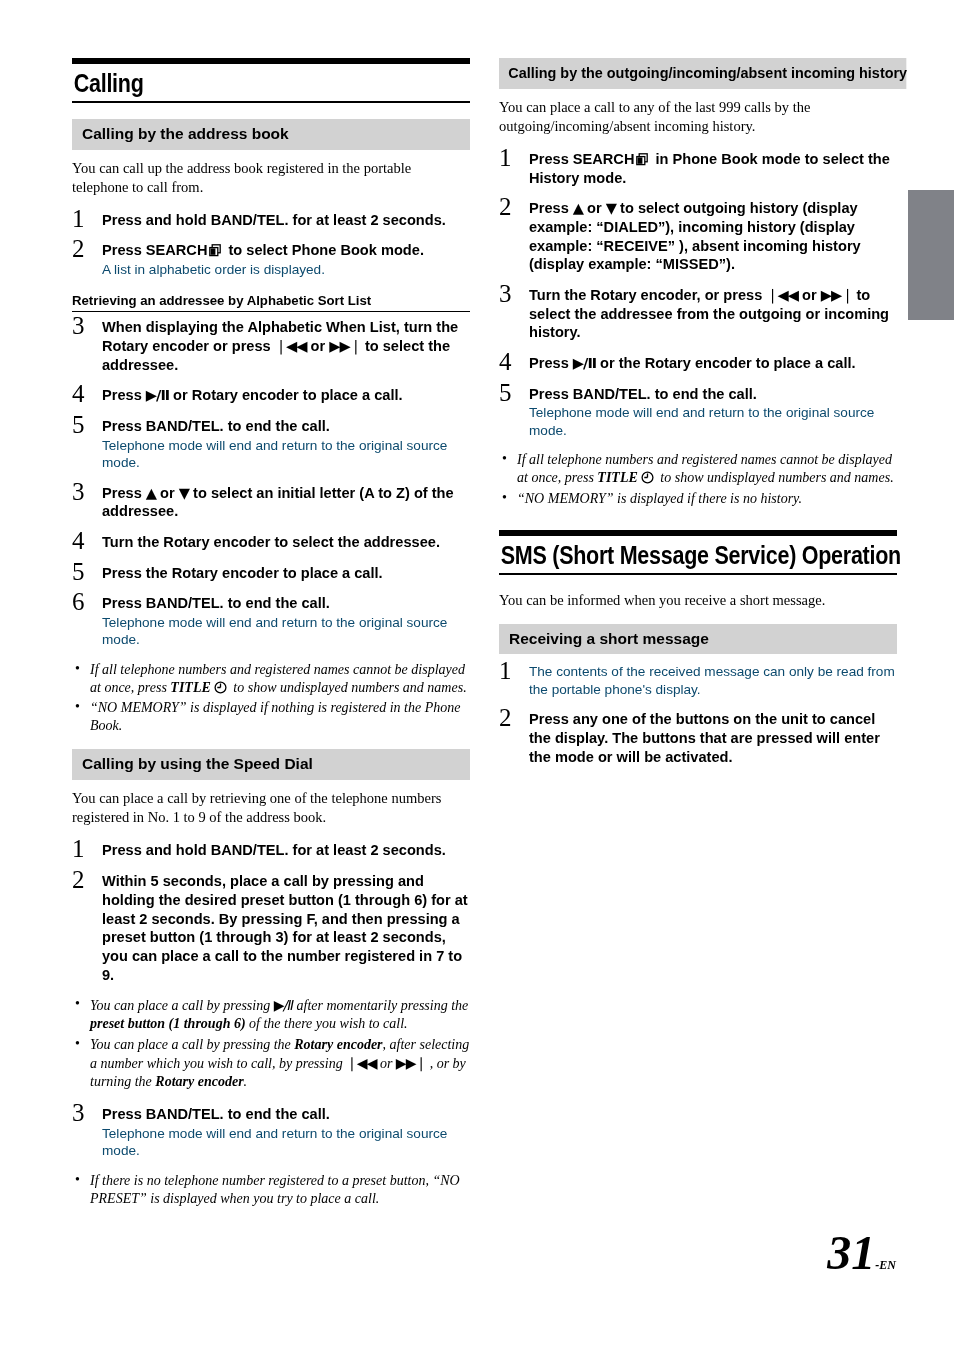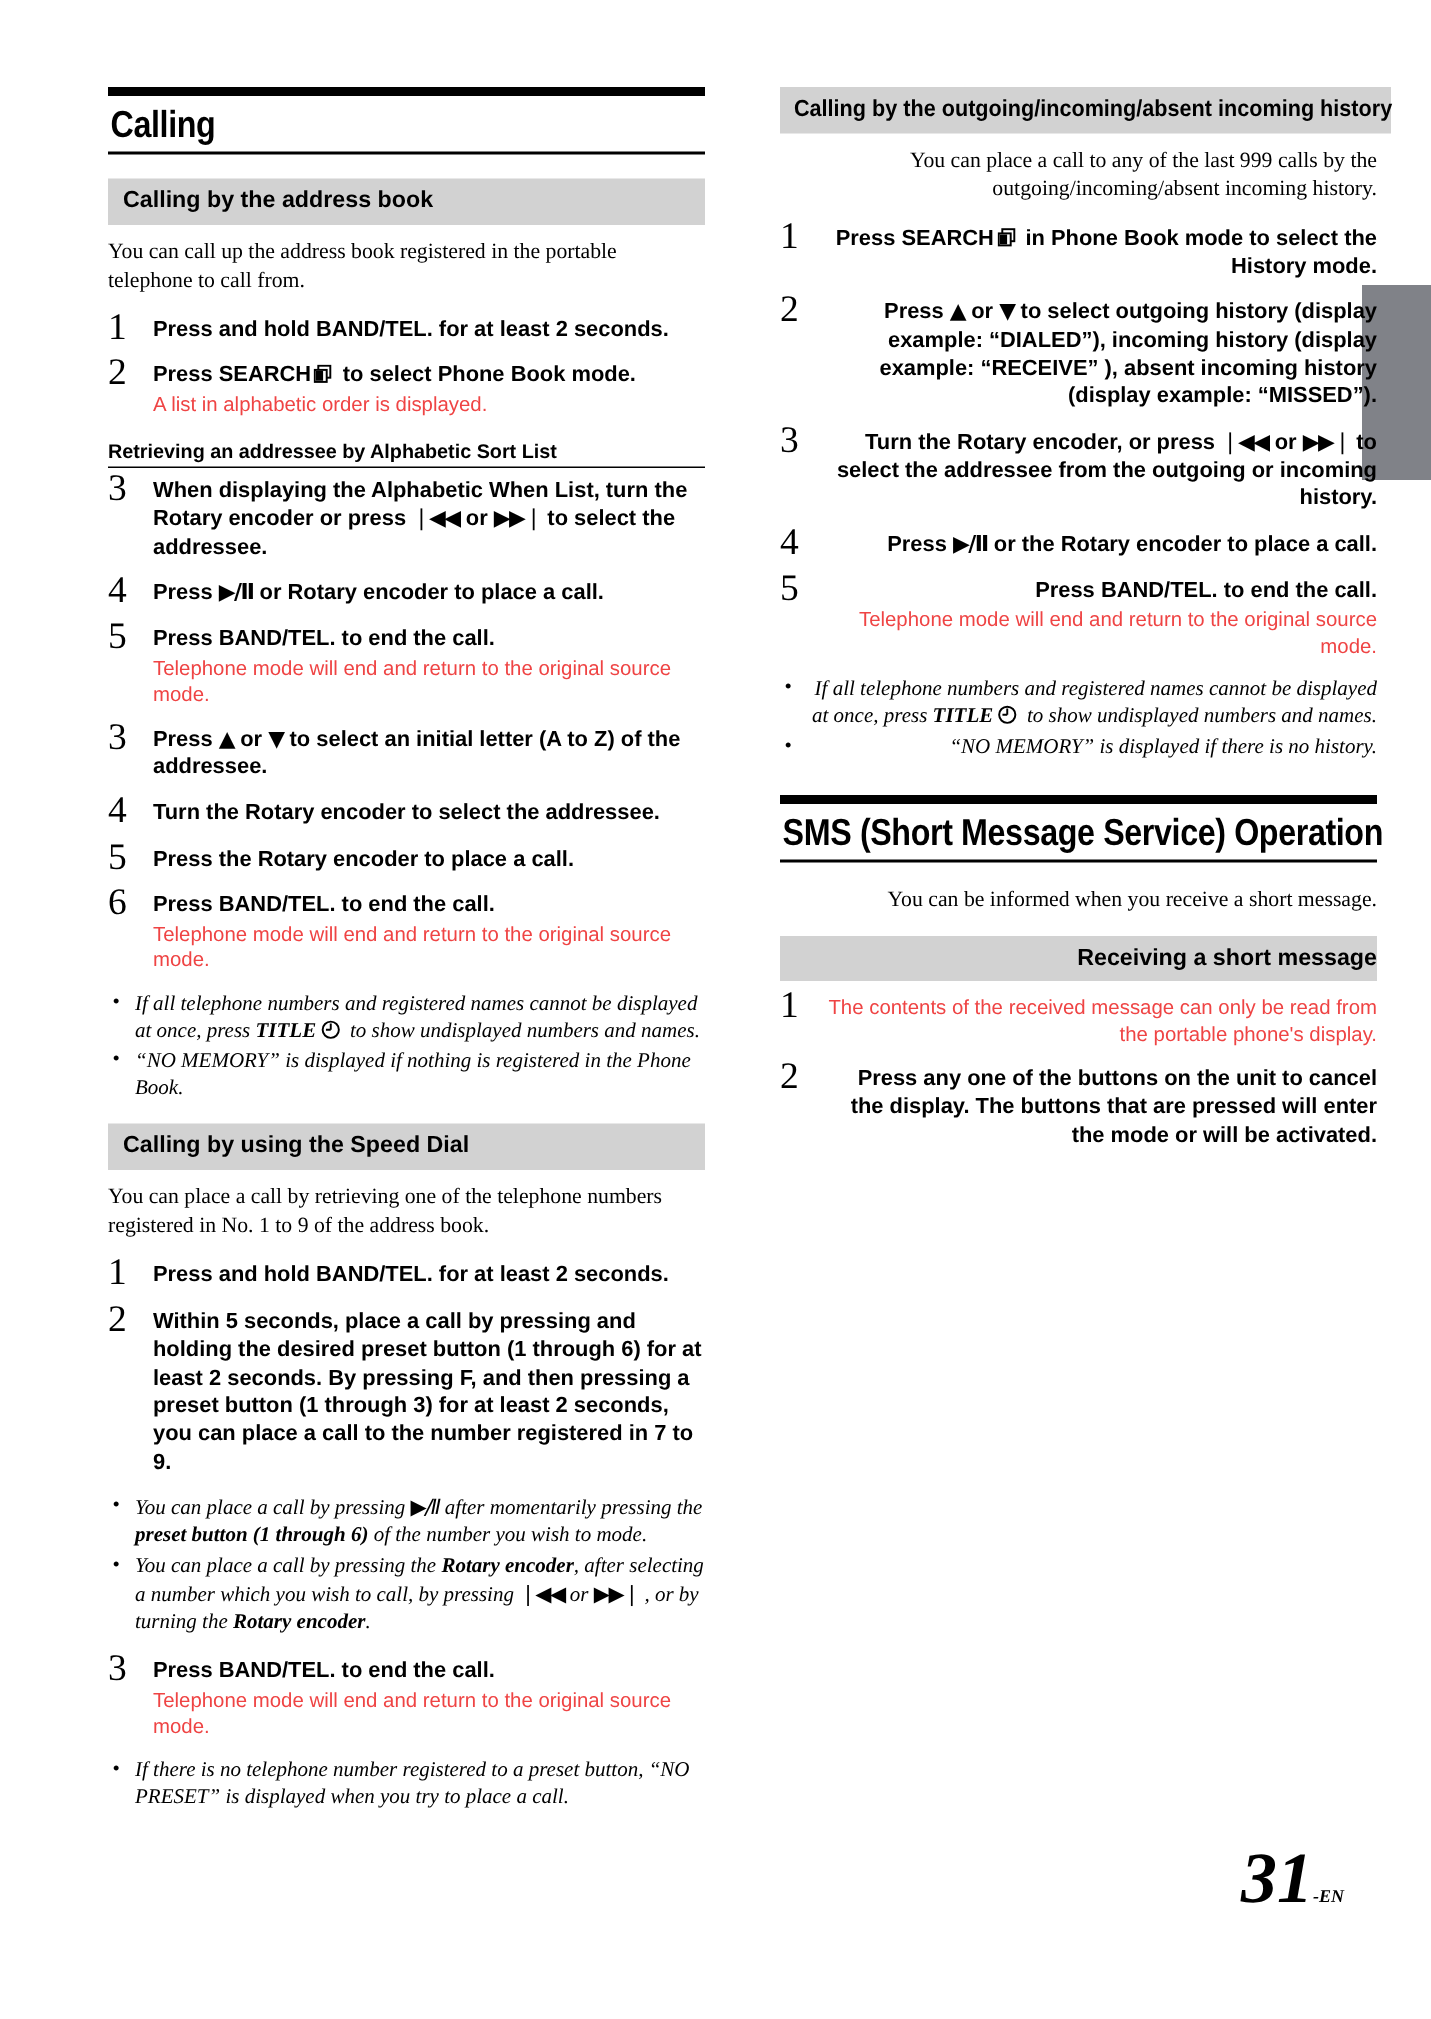--- a/index.html
+++ b/index.html
@@ -20,21 +20,21 @@
     width: 954px;
     height: 1302px;
     background: #fff;
   }
   .col {
     position: absolute;
     top: 58px;
     width: 398px;
   }
   .col-left  { left: 72px; }
-  .col-right { left: 520px; text-align: right; }
+  .col-right { left: 499px; }
 
   
   .chapter {
     margin: 0 0 16px 0;
   }
   .chapter .rule-top {
     height: 6px;
     background: #000;
     width: 100%;
   }
@@ -107,21 +107,21 @@
   }
   .step .body {
     font-weight: bold;
     font-size: 14.6px;
     line-height: 1.28;
   }
   .step .sub {
     font-weight: normal;
     font-size: 13.6px;
     line-height: 1.28;
-    color: #ef4444;
+    color: #0c4a6e;
     margin-top: 1px;
   }
 
   
   .notes {
     margin: 12px 0 14px 0;
   }
   .note {
     position: relative;
     padding-left: 18px;
@@ -281,21 +281,21 @@
       <div class="body"><span>Press and hold </span><span class="b">BAND/TEL.</span><span> for at least 2 seconds.</span></div>
     </div>
 
     <div class="step">
       <span class="num">2</span>
       <div class="body"><span>Within 5 seconds, place a call by pressing and holding the desired </span><span class="b">preset button (1 through 6)</span><span> for at least 2 seconds.</span>
         <span>By pressing </span><span class="b">F</span><span>, and then pressing a </span><span class="b">preset button (1 through 3)</span><span> for at least 2 seconds, you can place a call to the number registered in 7 to 9.</span></div>
     </div>
 
     <div class="notes">
-      <div class="note"><span class="dot">•</span><span>You can place a call by pressing </span><span class="glyph">▶/Ⅱ</span><span> after momentarily pressing the </span><b>preset button (1 through 6)</b><span> of the number you wish to mode.</span></div>
+      <div class="note"><span class="dot">•</span><span>You can place a call by pressing </span><span class="glyph">▶/Ⅱ</span><span> after momentarily pressing the </span><b>preset button (1 through 6)</b><span> of the there you wish to call.</span></div>
       <div class="note"><span class="dot">•</span><span>You can place a call by pressing the </span><b>Rotary encoder</b><span>, after selecting a number which you wish to call, by pressing </span><span class="glyph">❘◀◀</span><span> or </span><span class="glyph">▶▶❘</span><span> , or by turning the </span><b>Rotary encoder</b><span>.</span></div>
     </div>
 
     <div class="step">
       <span class="num">3</span>
       <div class="body"><span>Press </span><span class="b">BAND/TEL.</span><span> to end the call.</span>
         <div class="sub">Telephone mode will end and return to the original source mode.</div>
       </div>
     </div>
 

